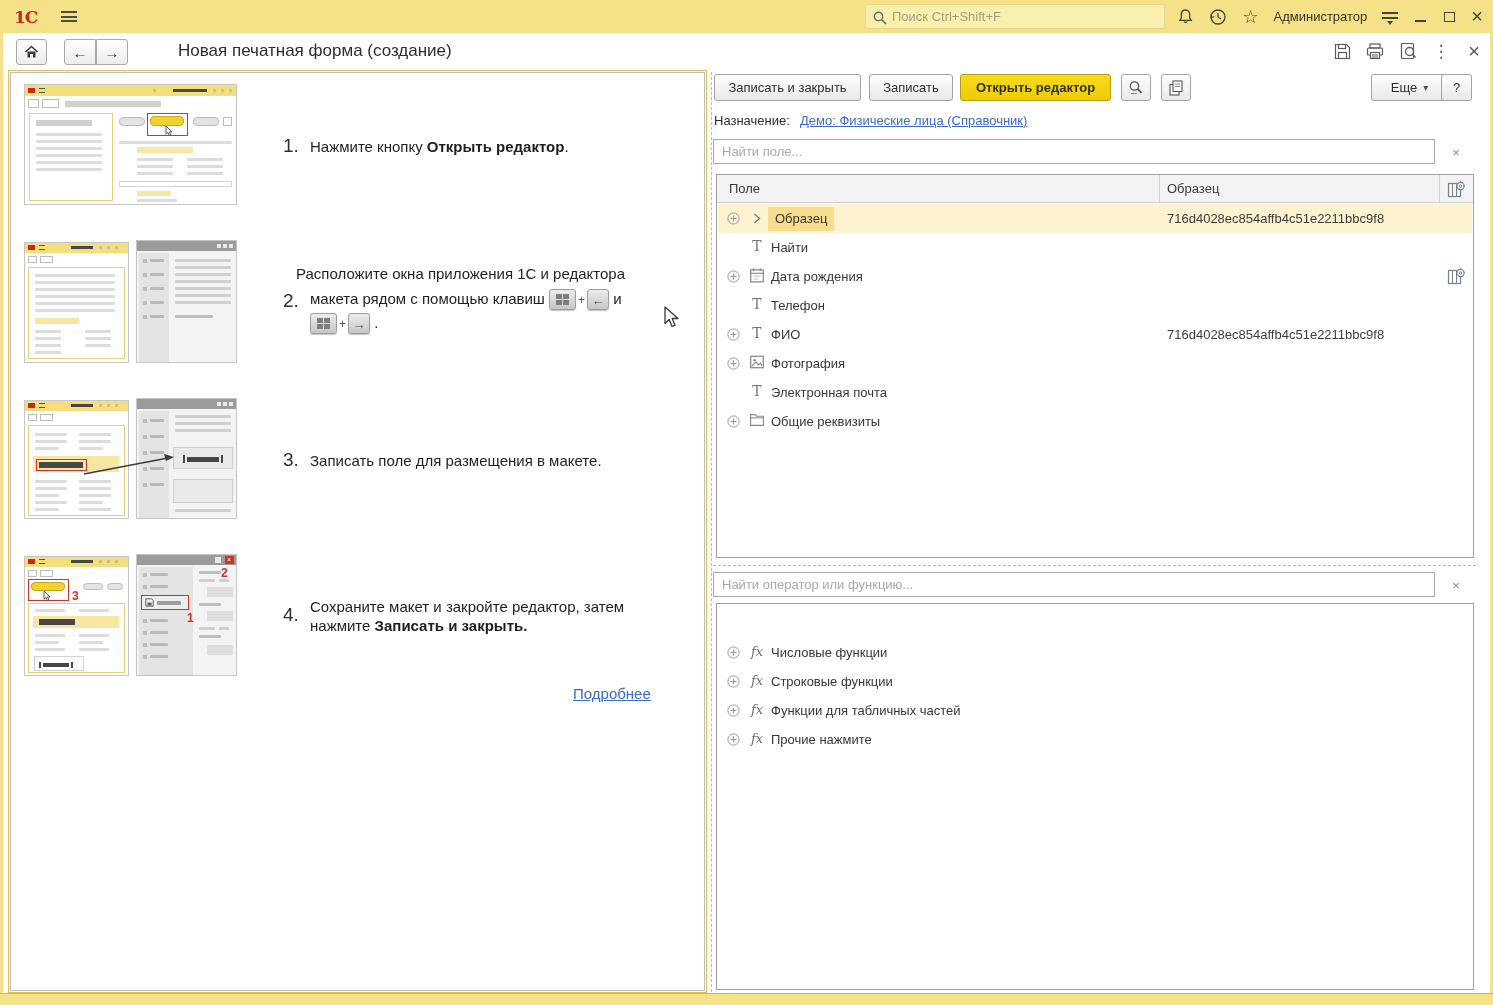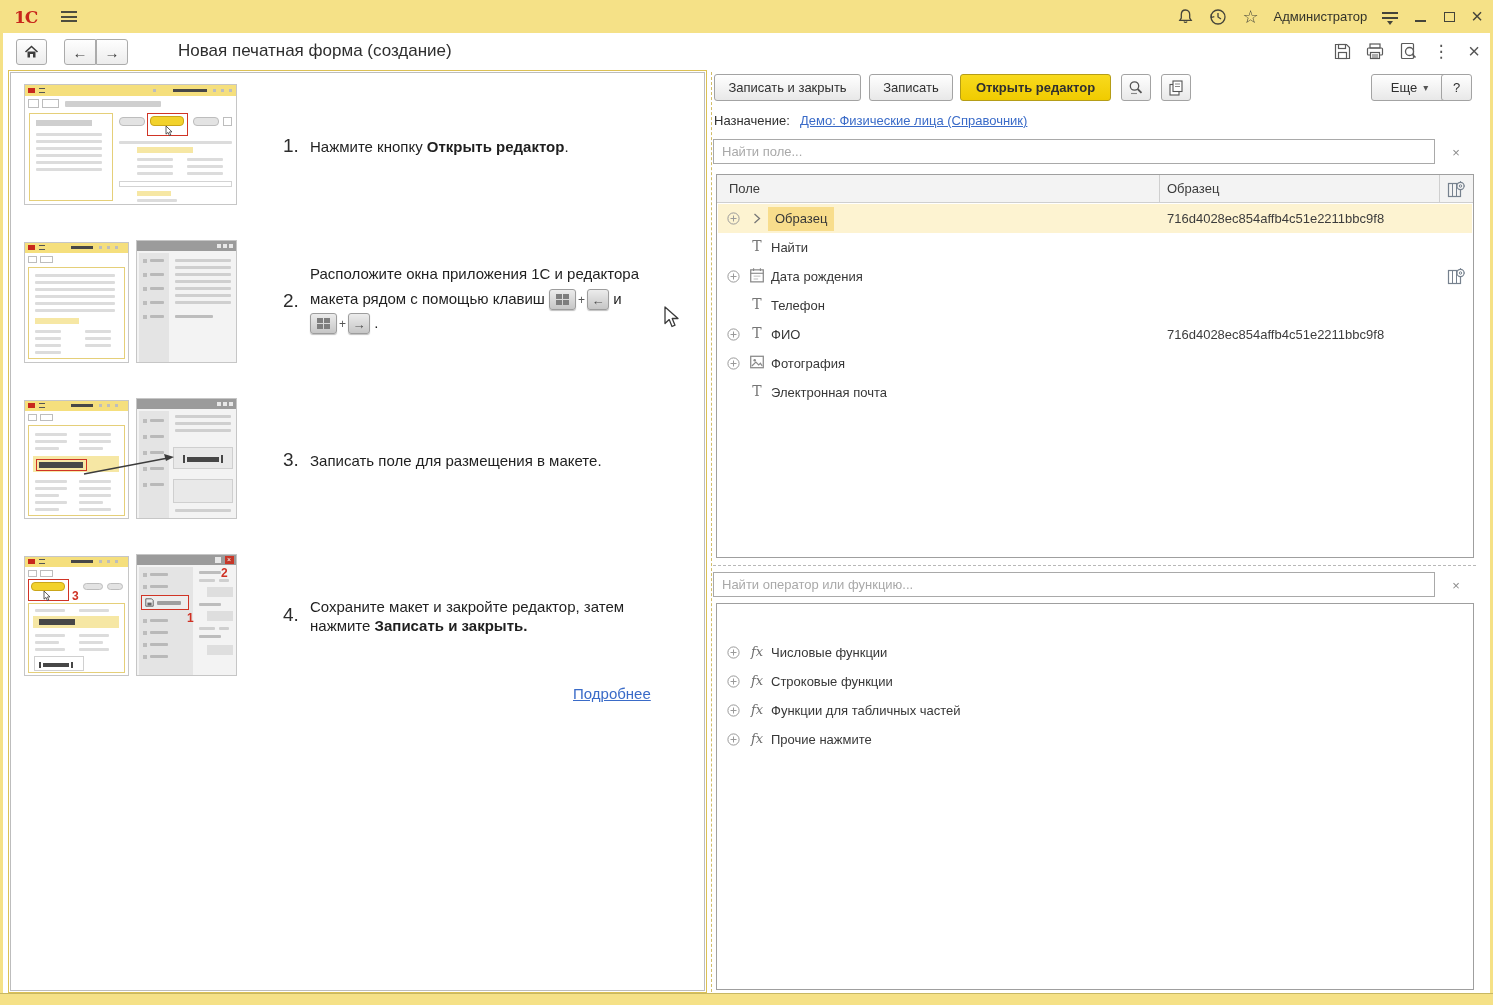--- a/index.html
+++ b/index.html
@@ -120,20 +120,27 @@
 <body>
 
 <div id="titlebar">
   <div class="tb-left">
     <span id="logo-1c">1С</span>
     <div id="hamburger">
         <div></div>
         <div></div>
         <div></div>
       </div>
+  </div>
+  <div id="tb-search">
+    <svg class="abs" style="left:7px;top:6px" width="14" height="14" viewBox="0 0 14 14">
+        <circle cx="5.5" cy="5.5" r="4.2" fill="none" stroke="#6e6e5e" stroke-width="1.4"></circle>
+        <line x1="8.8" y1="8.8" x2="13" y2="13" stroke="#6e6e5e" stroke-width="1.6"></line>
+      </svg>
+    <input type="text" readonly="" placeholder="Поиск Ctrl+Shift+F" style="">
   </div>
   <div class="tb-right">
     <svg width="17" height="17" viewBox="0 0 17 17">
         <path d="M8.5 2 C5.6 2 4.3 4.2 4.3 6.5 L4.3 10 L2.8 12.3 L14.2 12.3 L12.7 10 L12.7 6.5 C12.7 4.2 11.4 2 8.5 2 Z" fill="none" stroke="#44443a" stroke-width="1.3"></path>
         <path d="M7 13.4 a1.6 1.6 0 0 0 3 0" fill="none" stroke="#44443a" stroke-width="1.3"></path>
       </svg>
     <svg width="18" height="18" viewBox="0 0 18 18">
         <circle cx="9" cy="9" r="7" fill="none" stroke="#44443a" stroke-width="1.3"></circle>
         <polyline points="9,5 9,9 12,11" fill="none" stroke="#44443a" stroke-width="1.3"></polyline>
         <polyline points="2.2,6.2 2.2,9.5 5.3,8.7" fill="none" stroke="#44443a" stroke-width="1.2"></polyline>
@@ -302,21 +309,21 @@
     <div class="m ln" style="left:13px;top:74px;width:14px;background:#b9b9b9"></div>
   <div class="m ln" style="left:38px;top:18px;width:56px;background:#cfcfcf"></div>
     <div class="m ln" style="left:38px;top:25px;width:56px;background:#cfcfcf"></div>
   <div class="m ln" style="left:38px;top:32px;width:56px;background:#cfcfcf"></div>
     <div class="m ln" style="left:38px;top:39px;width:56px;background:#cfcfcf"></div>
   <div class="m ln" style="left:38px;top:46px;width:56px;background:#cfcfcf"></div>
     <div class="m ln" style="left:38px;top:53px;width:56px;background:#cfcfcf"></div>
   <div class="m ln" style="left:38px;top:60px;width:56px;background:#cfcfcf"></div>
   <div class="m ln" style="left:38px;top:74px;width:38px;background:#bdbdbd"></div>
 </div>
-<div class="step-text" style="left:310px;top:264px"><span>Расположите окна приложения 1С и редактора</span></div>
+<div class="step-text" style="left:296px;top:264px"><span>Расположите окна приложения 1С и редактора</span></div>
 <div class="step-num" style="left:283px;top:290px">2.</div>
 <div class="step-text" style="left:310px;top:289px">
   <span>макета рядом с помощью клавиш</span>
   <span class="keycap"><span class="winlogo">
         <div></div>
         <div></div>
         <div></div>
         <div></div>
       </span></span><span class="kplus">+</span><span class="keycap small"><span class="arr">←</span></span>
   <span>и</span>
@@ -610,20 +617,32 @@
         <path d="M2.5 10.5 L6 7 L8.5 9.5 L10 8 L11.5 10.5" fill="none" stroke="#8a8a8a"></path>
       </svg>
     <span class="chip">Фотография</span>
   </div>
 
   <div class="trow" style="top:203px">
     <span class="typ t-glyph">T</span>
     <span class="chip">Электронная почта</span>
   </div>
 
+  <div class="trow" style="top:232px">
+    <svg class="exp" width="13" height="13" viewBox="0 0 13 13">
+        <circle cx="6.5" cy="6.5" r="5.6" fill="none" stroke="#9a9a9a"></circle>
+        <line x1="3.5" y1="6.5" x2="9.5" y2="6.5" stroke="#9a9a9a"></line>
+        <line x1="6.5" y1="3.5" x2="6.5" y2="9.5" stroke="#9a9a9a"></line>
+      </svg>
+    <svg class="typ" width="15" height="13" viewBox="0 0 15 13">
+        <path d="M1.5 3.5 V1.5 H6 L7 3 H13.5 V11.5 H1.5 Z" fill="none" stroke="#8a8a8a" stroke-width="1.1"></path>
+        <line x1="1.5" y1="4.5" x2="13.5" y2="4.5" stroke="#8a8a8a"></line>
+      </svg>
+    <span class="chip">Общие реквизиты</span>
+  </div>
 </div>
 
 <div id="h-splitter"></div>
 
 <input class="search-input" style="top: 572px;" type="text" readonly="" placeholder="Найти оператор или функцию...">
 <div class="clear-x" style="top:577px">
     <span>×</span>
   </div>
 
 <div class="panel-box" id="funcs-box">

